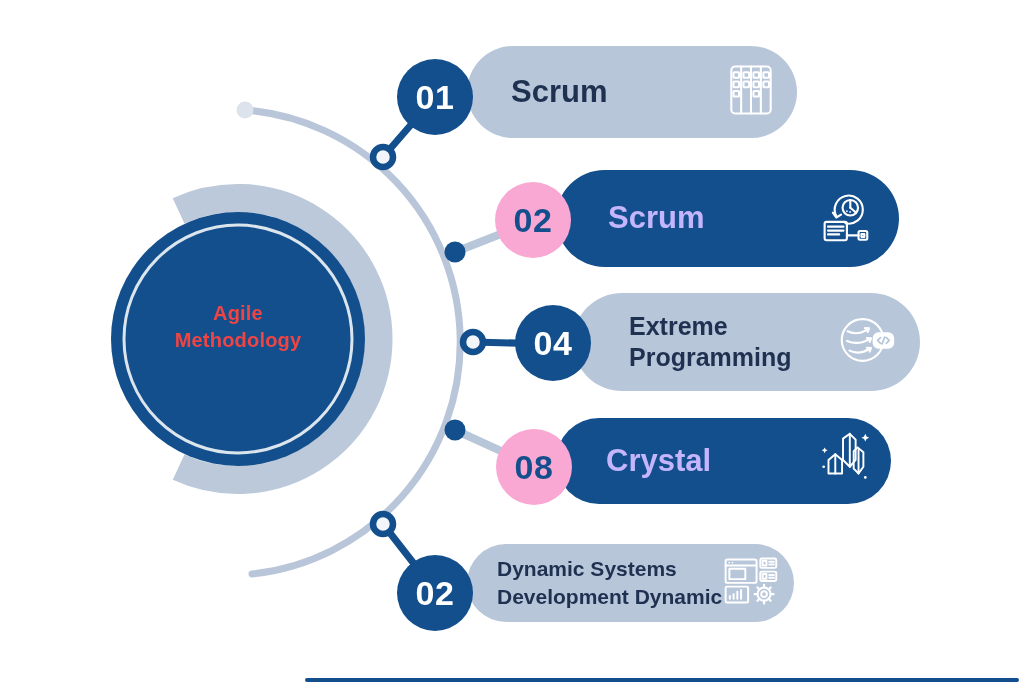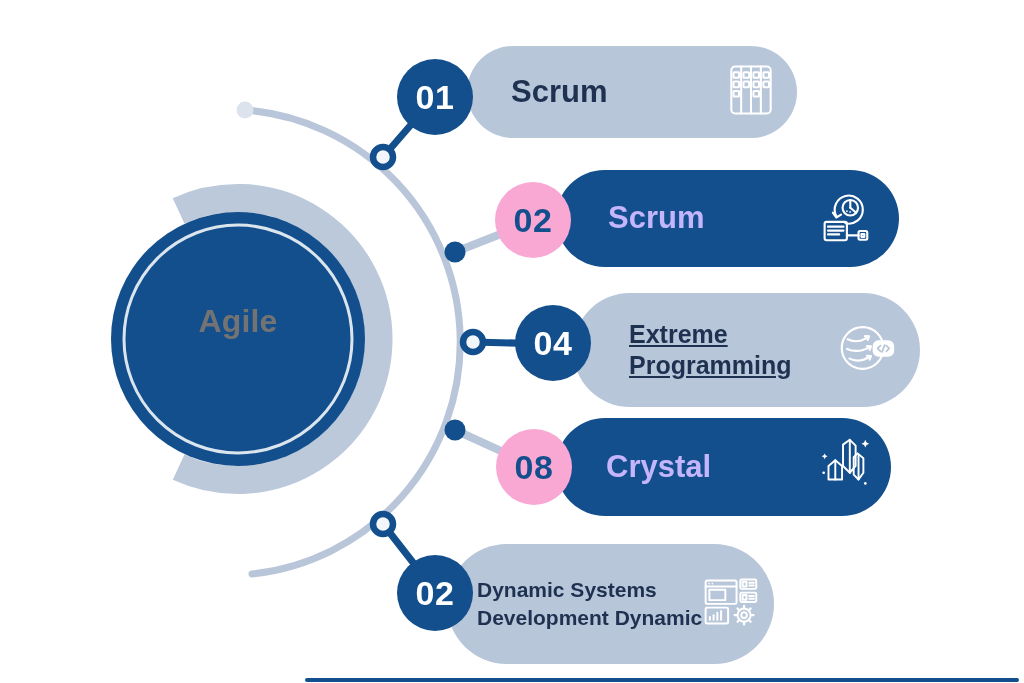--- a/index.html
+++ b/index.html
@@ -3,43 +3,43 @@
 <meta charset="utf-8">
 <style>
   html,body{margin:0;padding:0;background:#ffffff;}
   body{width:1024px;height:683px;position:relative;overflow:hidden;
        font-family:"Liberation Sans",sans-serif;}
   .stage{position:absolute;left:0;top:0;width:1024px;height:683px;}
   svg.base{position:absolute;left:0;top:0;}
 
   
   .center-title{position:absolute;left:106px;top:300px;width:264px;text-align:center;
-    color:#737373;font-weight:700;font-size:32px;line-height:1.34;letter-spacing:.2px;}
+    color:#ef4444;font-weight:700;font-size:20px;line-height:1.34;letter-spacing:.2px;}
 
   
   .num{position:absolute;width:76px;height:76px;border-radius:50%;
        display:flex;align-items:center;justify-content:center;
        font-weight:700;font-size:34px;letter-spacing:.5px;z-index:4;}
   .num.dark{background:#134F8C;color:#ffffff;}
   .num.light{background:#f9a8d4;color:#134F8C;}
   #num-1{left:397px;top:59px;}
   #num-2{left:495px;top:182px;}
   #num-3{left:515px;top:305px;}
   #num-4{left:496px;top:429px;}
   #num-5{left:397px;top:555px;}
 
   
   .pill{position:absolute;border-radius:60px;display:flex;align-items:center;z-index:2;}
   .pill.light{background:#B8C6DA;color:#1E3150;}
   .pill.dark{background:#134F8C;color:#c4b5fd;}
   #pill-1{left:467px;top:46px;width:330px;height:92px;padding-left:44px;}
   #pill-2{left:556px;top:170px;width:343px;height:97px;padding-left:52px;}
-  #pill-3{left:573px;top:293px;width:347px;height:114px;padding-left:56px;text-decoration:underline;}
-  #pill-4{left:556px;top:418px;width:335px;height:98px;padding-left:50px;}
-  #pill-5{left:447px;top:544px;width:327px;height:120px;padding-left:30px;}
+  #pill-3{left:573px;top:293px;width:347px;height:98px;padding-left:56px;}
+  #pill-4{left:556px;top:418px;width:335px;height:86px;padding-left:50px;}
+  #pill-5{left:467px;top:544px;width:327px;height:78px;padding-left:30px;}
   .pill{box-sizing:border-box;}
   .label{font-weight:700;}
   .label .line2:empty{display:none;}
   .size-lg{font-size:31px;line-height:1.1;}
   .size-md{font-size:25px;line-height:1.24;}
   .size-sm{font-size:21px;line-height:1.32;}
   .icon{position:absolute;top:50%;transform:translateY(-50%);}
   #pill-1 .icon{right:16px;}
   #pill-2 .icon{right:24px;}
   #pill-3 .icon{right:24px;}
@@ -73,20 +73,21 @@
     <circle cx="473" cy="342" r="10" fill="#F2F6FA" stroke="#134F8C" stroke-width="6.5"></circle>
     <circle cx="455" cy="430" r="10.5" fill="#134F8C"></circle>
     <circle cx="383" cy="524" r="10" fill="#F2F6FA" stroke="#134F8C" stroke-width="6.5"></circle>
 
     <circle cx="238" cy="339" r="127" fill="#134F8C"></circle>
     <circle cx="238" cy="339" r="114" fill="none" stroke="rgba(255,255,255,0.85)" stroke-width="3"></circle>
   </svg>
 
   <div class="center-title">
     <div>Agile</div>
+    <div>Methodology</div>
   </div>
 
   <div class="pill light" id="pill-1">
     <div class="label size-lg">
       <div class="line1">Scrum</div>
 
     </div>
     <span class="icon">
       <svg width="60" height="60" viewBox="0 0 64 64" fill="none" stroke="#ffffff" stroke-width="2.2" stroke-linecap="round" stroke-linejoin="round">
         <rect x="11" y="7" width="42" height="50" rx="4"></rect>

